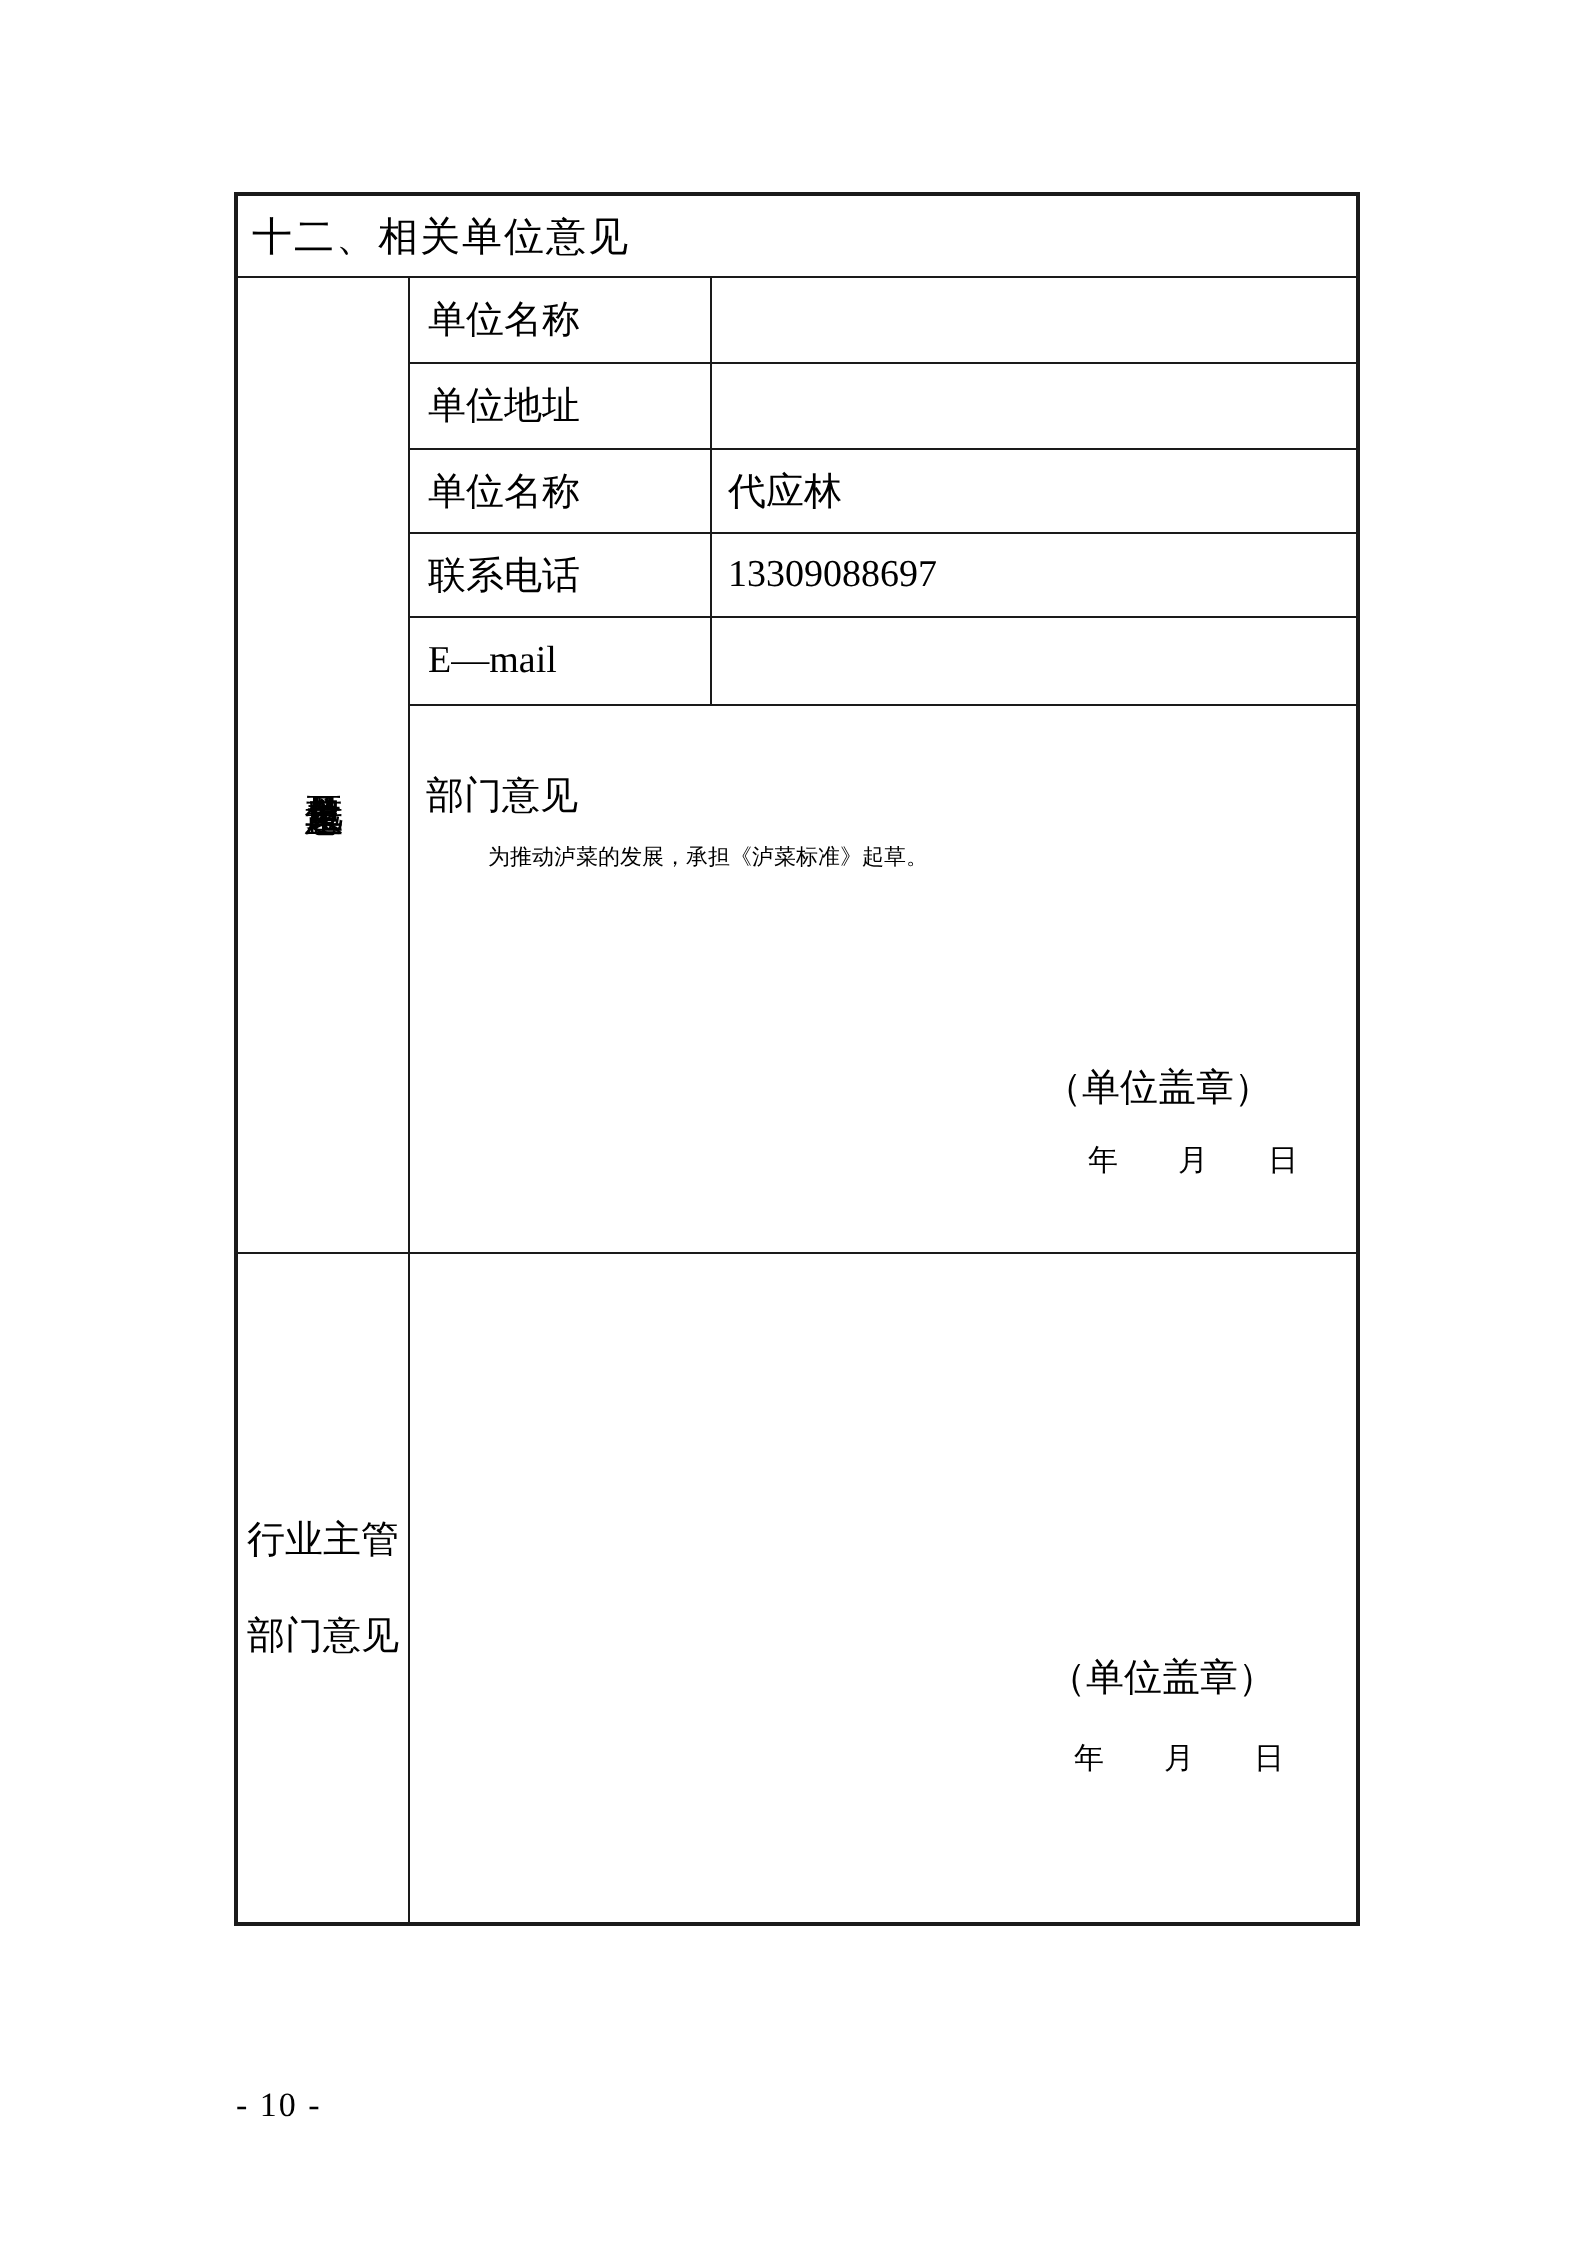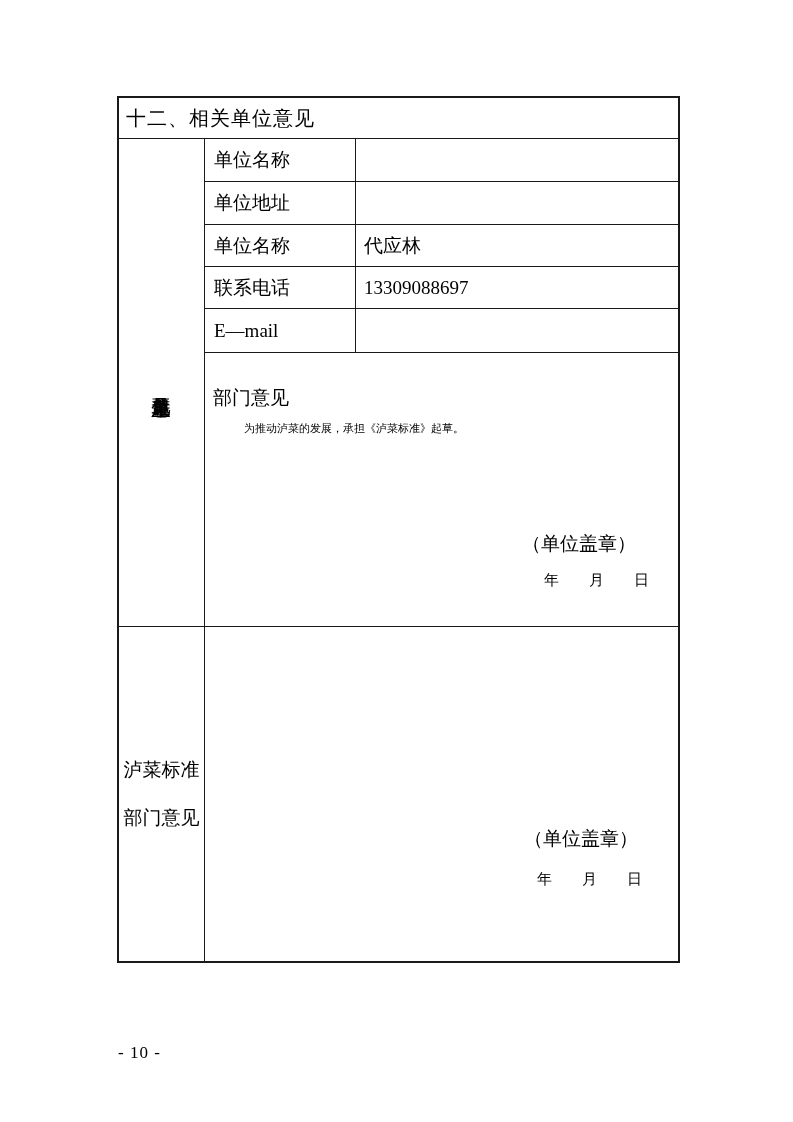--- a/index.html
+++ b/index.html
@@ -151,21 +151,21 @@
           <div class="opinion-body">为推动泸菜的发展，承担《泸菜标准》起草。</div>
           <div class="stamp-line">（单位盖章）</div>
           <div class="date-line">年　　月　　日</div>
         </div>
 
       </div>
     </div>
 
     <div class="sec2">
       <div class="side-cell2">
-        <span>泸菜标准</span>
+        <span>行业主管</span>
         <span>部门意见</span>
       </div>
       <div class="sec2-right">
         <div class="stamp-line">（单位盖章）</div>
         <div class="date-line">年　　月　　日</div>
       </div>
     </div>
 
   </div>
 

